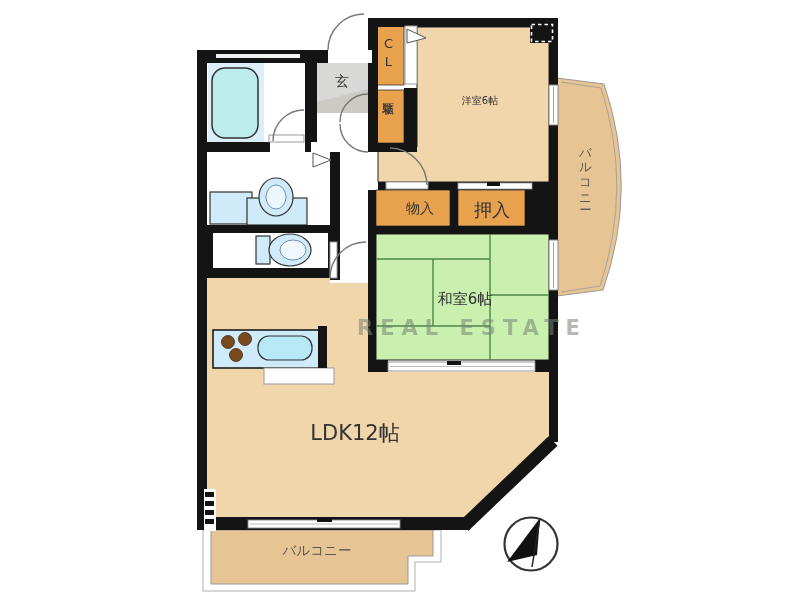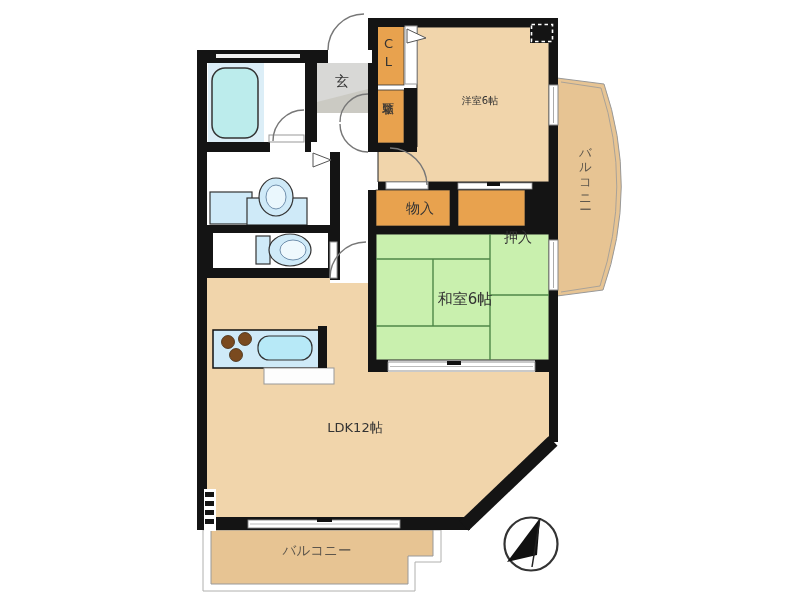--- a/index.html
+++ b/index.html
@@ -155,24 +155,25 @@
     <polygon points="313,153 331,160 313,167" fill="#fff" stroke="#555" stroke-width="1"></polygon>
   </g>
 
   <g>
     <circle cx="531" cy="544" r="26.5" fill="#fff" stroke="#333" stroke-width="2.2"></circle>
     <polygon points="540,518 507,562 537,555" fill="#111"></polygon>
     <line x1="540" y1="518" x2="532" y2="567" stroke="#222" stroke-width="1.5"></line>
   </g>
 </svg>
 
+  <div class="watermark wm-sub">REAL ESTATE</div>
 
   <div class="label center" style="left:329px;top:73px;width:26px;font-size:14px;">玄</div>
   <div class="label vert" style="left:380px;top:36px;font-size:13px;letter-spacing:3px;">CL</div>
   <div class="label vert" style="left:381px;top:94px;font-size:11.5px;">下駄箱</div>
   <div class="label center" style="left:425px;top:95px;width:110px;font-size:10px;">洋室6帖</div>
   <div class="label center" style="left:378px;top:200px;width:84px;font-size:14px;">物入</div>
-  <div class="label center" style="left:484px;top:200px;width:68px;font-size:14px;margin-top:29px;">押入</div>
+  <div class="label center" style="left:458px;top:200px;width:68px;font-size:18px;">押入</div>
   <div class="label center" style="left:410px;top:275px;width:110px;font-size:15px;margin-top:16px;">和室6帖</div>
-  <div class="label center" style="left:295px;top:421px;width:120px;font-size:13px;">LDK12帖</div>
+  <div class="label center" style="left:295px;top:421px;width:120px;font-size:21px;">LDK12帖</div>
   <div class="label vert balcony-txt" style="left:578px;top:138px;font-size:12.5px;letter-spacing:2px;">バルコニー</div>
   <div class="label center balcony-txt" style="left:267px;top:543px;width:100px;font-size:13.5px;">バルコニー</div>
 </div>
 
 </body></html>

